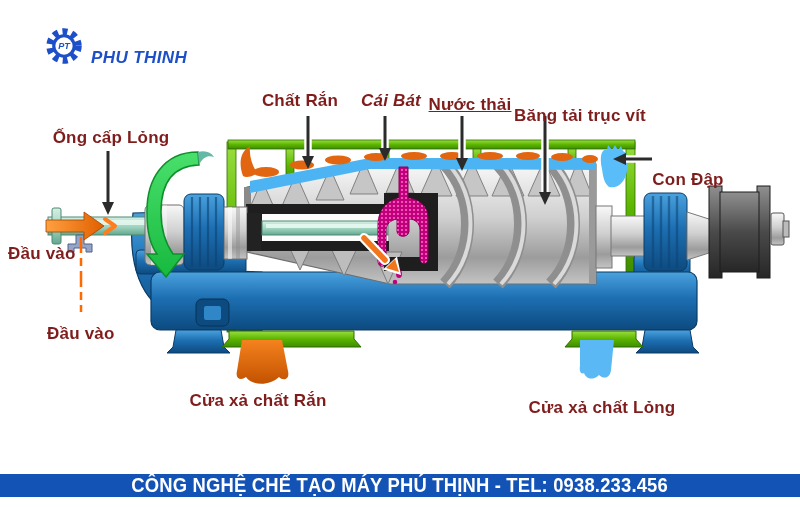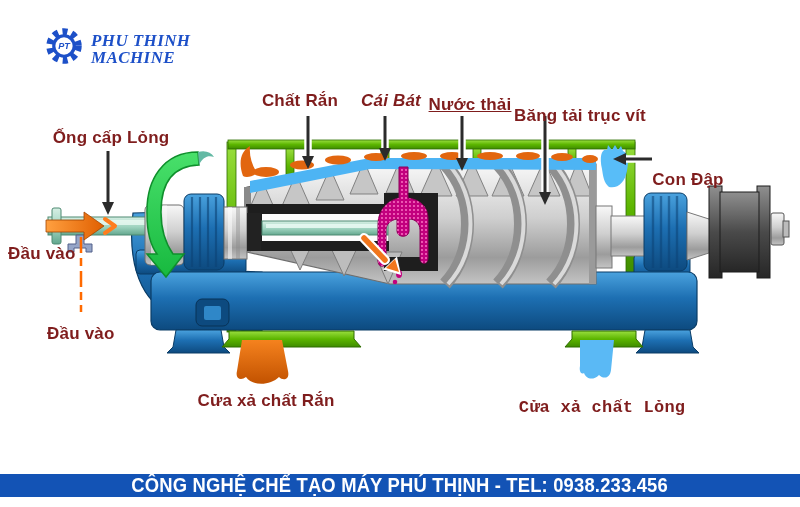--- a/index.html
+++ b/index.html
@@ -3,21 +3,21 @@
 <meta charset="utf-8">
 <style>
   html,body{margin:0;padding:0;background:#fff;}
   #stage{position:relative;width:800px;height:507px;background:#fff;overflow:hidden;
          font-family:"Liberation Sans",sans-serif;}
   #diagram{position:absolute;left:0;top:0;width:800px;height:507px;}
   .lbl{position:absolute;font-weight:bold;font-size:17px;color:#7f1d1d;white-space:nowrap;
        transform:translateX(-50%);letter-spacing:.2px;}
   .lbl.left-anchor{transform:none;}
   #logo{position:absolute;left:44px;top:26px;display:flex;align-items:flex-end;gap:7px;}
-  #logo-text{display:flex;flex-direction:column;justify-content:center;font-family:Liberation Serif, serif;}
+  #logo-text{display:flex;flex-direction:row;justify-content:center;}
   .logo-line{font-size:17px;font-weight:800;font-style:italic;color:#1d50c8;line-height:17px;
              letter-spacing:.4px;}
   #footer{position:absolute;left:0;top:474px;width:800px;height:23px;background:#1353b5;
           display:flex;align-items:center;justify-content:center;}
   #footer span{color:#fff;font-weight:bold;font-size:20px;letter-spacing:.2px;
                transform:scaleX(.92);transform-origin:center;white-space:nowrap;}
 </style>
 </head>
 <body>
 
@@ -256,32 +256,31 @@
 
   <div id="logo">
     <svg width="40" height="40" viewBox="0 0 44 44">
       <circle cx="22" cy="22" r="15" fill="none" stroke="#1d50c8" stroke-width="9" stroke-dasharray="5.2 4.6"></circle>
       <circle cx="22" cy="22" r="13" fill="#1d50c8"></circle>
       <circle cx="22" cy="22" r="9.5" fill="#fff"></circle>
       <text x="22" y="25.5" text-anchor="middle" font-family="Liberation Sans, sans-serif" font-size="10" font-weight="bold" font-style="italic" fill="#1d50c8">PT</text>
     </svg>
     <div id="logo-text">
       <span class="logo-line">PHU THINH</span>
-      <span class="logo-line">MACHINE</span>
     </div>
   </div>
 
   <div class="lbl" style="left:300px;top:91px;">Chất Rắn</div>
   <div class="lbl" style="left:391px;top:91px;font-style:italic;">Cái Bát</div>
   <div class="lbl" style="left:470px;top:95px;text-decoration:underline;">Nước thải</div>
   <div class="lbl" style="left:580px;top:106px;">Băng tải trục vít</div>
   <div class="lbl" style="left:688px;top:151px;margin-top:19px;">Con Đập</div>
   <div class="lbl" style="left:111px;top:128px;">Ống cấp Lỏng</div>
   <div class="lbl left-anchor" style="left:8px;top:244px;">Đầu vào</div>
   <div class="lbl left-anchor" style="left:47px;top:324px;">Đầu vào</div>
-  <div class="lbl" style="left:266px;top:391px;">Cửa xả chất Rắn</div>
-  <div class="lbl" style="left:602px;top:398px;font-family:Liberation Mono, monospace;">Cửa xả chất Lỏng</div>
+  <div class="lbl" style="left:258px;top:391px;">Cửa xả chất Rắn</div>
+  <div class="lbl" style="left:602px;top:398px;">Cửa xả chất Lỏng</div>
 
   <div id="footer">
     <span>CÔNG NGHỆ CHẾ TẠO MÁY PHÚ THỊNH - TEL: 0938.233.456</span>
   </div>
 
 </div>
 
 </body></html>

